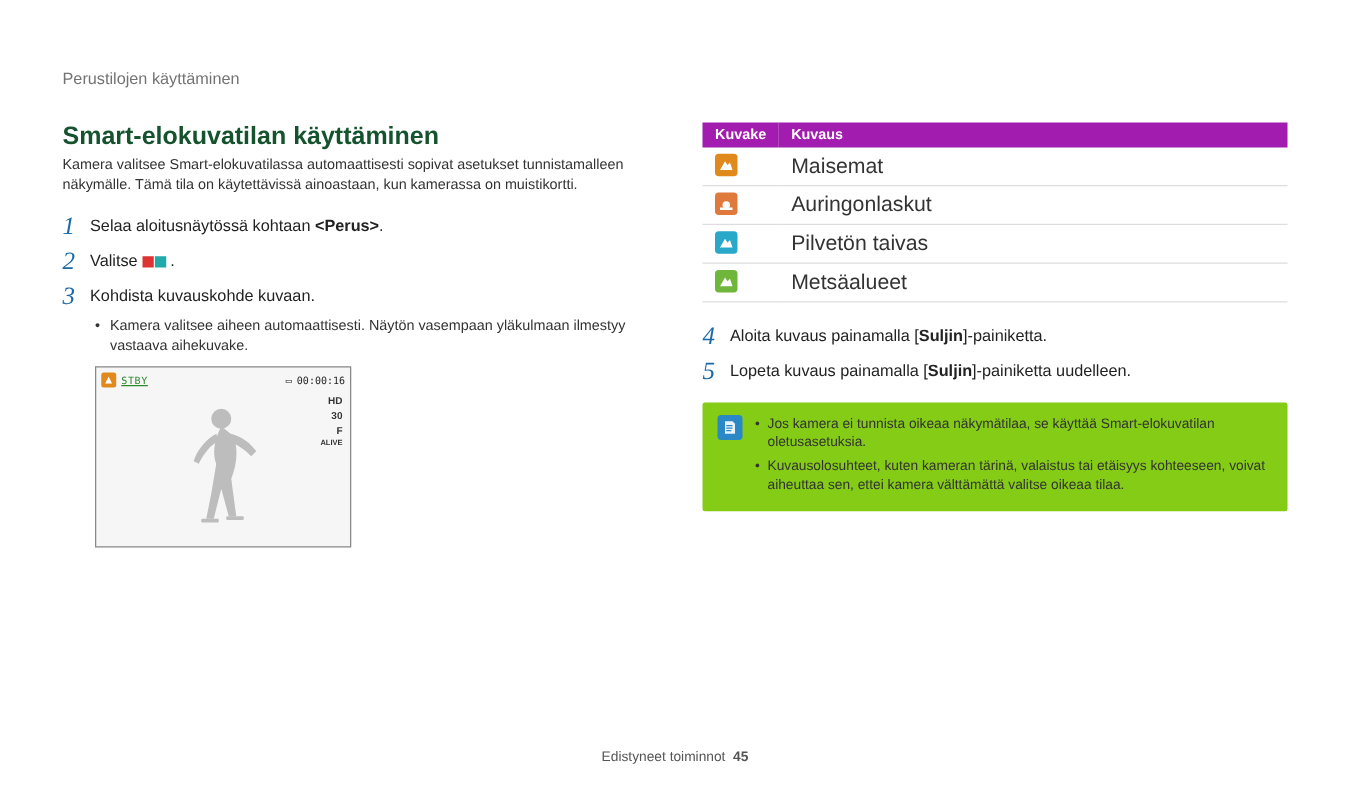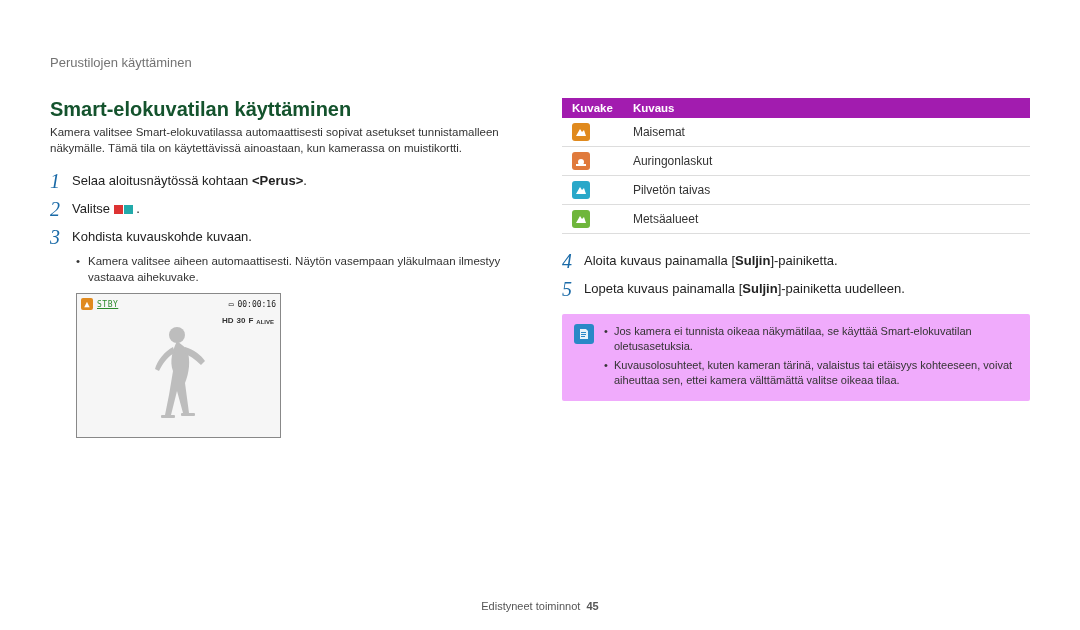--- a/index.html
+++ b/index.html
@@ -110,21 +110,21 @@
     font-family: monospace;
     color: #222;
   }
   .sp-topbar .stby { color: #2c8a2c; letter-spacing: 0.5px; text-decoration: underline; }
   .sp-topbar .left { display:flex; gap:4px; align-items:center;}
   .sp-topbar .right { display:flex; gap:4px; align-items:center;}
   .sp-right-icons {
     position: absolute;
     top: 22px; right: 6px;
     display: flex;
-    flex-direction: row;
+    flex-direction: column;
     gap: 3px;
     align-items: flex-end;
     font-size: 8px;
     font-weight: bold;
     font-family: Arial;
   }
   .skater {
     position: absolute;
     left: 50%; top: 54%;
     transform: translate(-50%, -50%);
@@ -152,37 +152,37 @@
   .icon-table th {
     background: #a21caf;
     color: #fff;
     font-weight: bold;
     font-size: 11.5px;
     text-align: left;
     padding: 4px 10px;
   }
   .icon-table td {
     padding: 5px 10px;
-    font-size: 12px;
+    font-size: 17px;
     border-bottom: 1px solid #ddd;
   }
   .icon-table td.icon-cell { width: 50px; }
 
   .ic-box {
     display:inline-flex;
     width:18px;height:18px;
     border-radius:3px;
     align-items:center;
     justify-content:center;
   }
   .ic-box svg { display:block; }
 
   .note-box {
     display:flex;
-    background: #f0abfc;
+    background: #84cc16;
     border-radius: 2px;
     padding: 10px 12px;
     gap: 10px;
     margin-top: 14px;
   }
   .note-icon {
     flex-shrink:0;
     width:20px;height:20px;
     border-radius:3px;
     background:#2a88c7;

